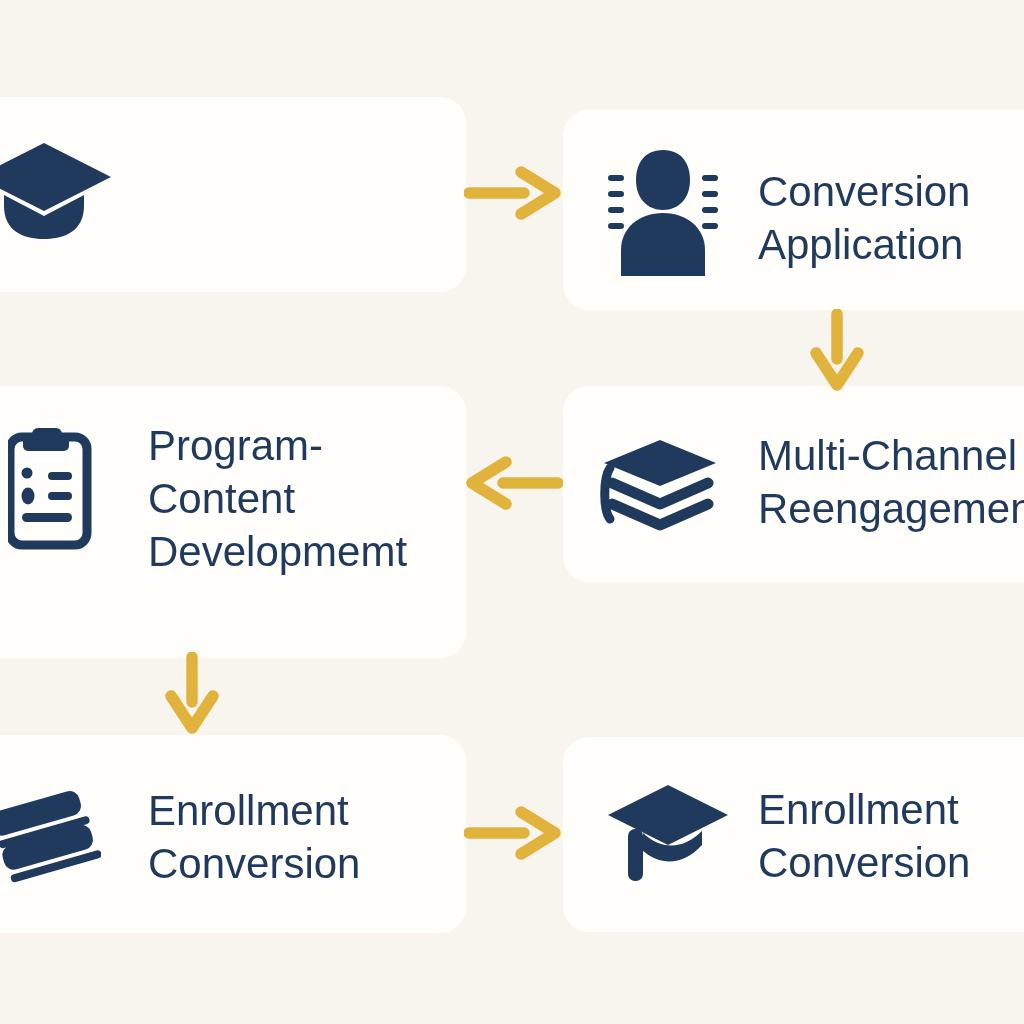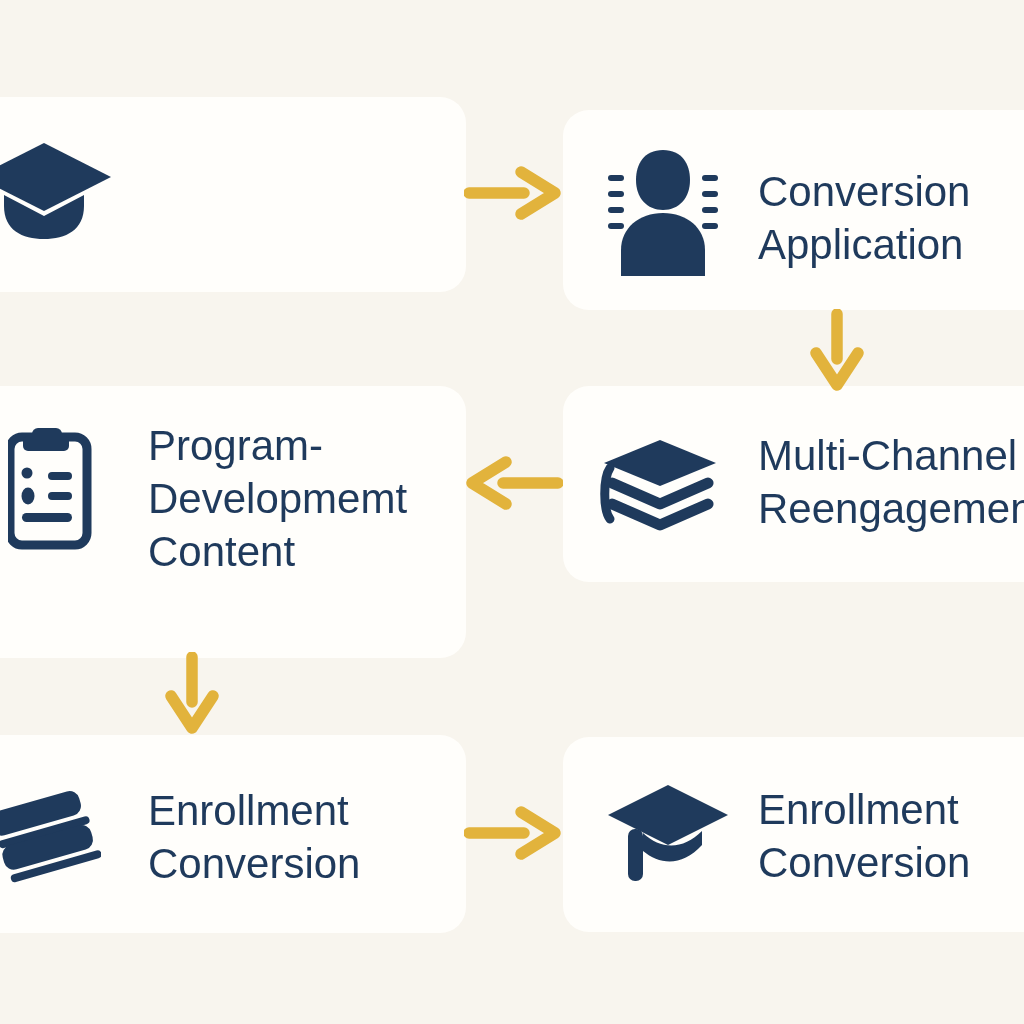--- a/index.html
+++ b/index.html
@@ -78,22 +78,22 @@
       <rect class="ink" x="24" y="2" width="30" height="18" rx="6"></rect>
       <rect class="ink" x="15" y="10" width="46" height="15" rx="5"></rect>
       <circle class="ink" cx="19" cy="47" r="5.5"></circle>
       <rect class="ink" x="40" y="46" width="24" height="8" rx="4"></rect>
       <ellipse class="ink" cx="20" cy="70" rx="6.5" ry="8.5"></ellipse>
       <rect class="ink" x="40" y="66" width="24" height="8" rx="4"></rect>
       <rect class="ink" x="14" y="87" width="50" height="9" rx="4.5"></rect>
     </svg>
     <div class="label" style="left:208px;top:33px">
       <div>Program-</div>
+      <div>Content</div>
       <div>Developmemt</div>
-      <div>Content</div>
     </div>
   </section>
 
   <section class="card" style="left:-60px;top:735px;width:526px;height:198px">
     <svg class="icon" style="left:46px;top:53px" width="115" height="100" viewBox="0 0 115 100">
       <g transform="translate(2,26) rotate(-16)">
         <rect class="ink" x="0" y="0" width="92" height="25" rx="10"></rect>
         <rect class="ink" x="2" y="29" width="94" height="8" rx="4"></rect>
       </g>
       <g transform="translate(14,60) rotate(-16)">

